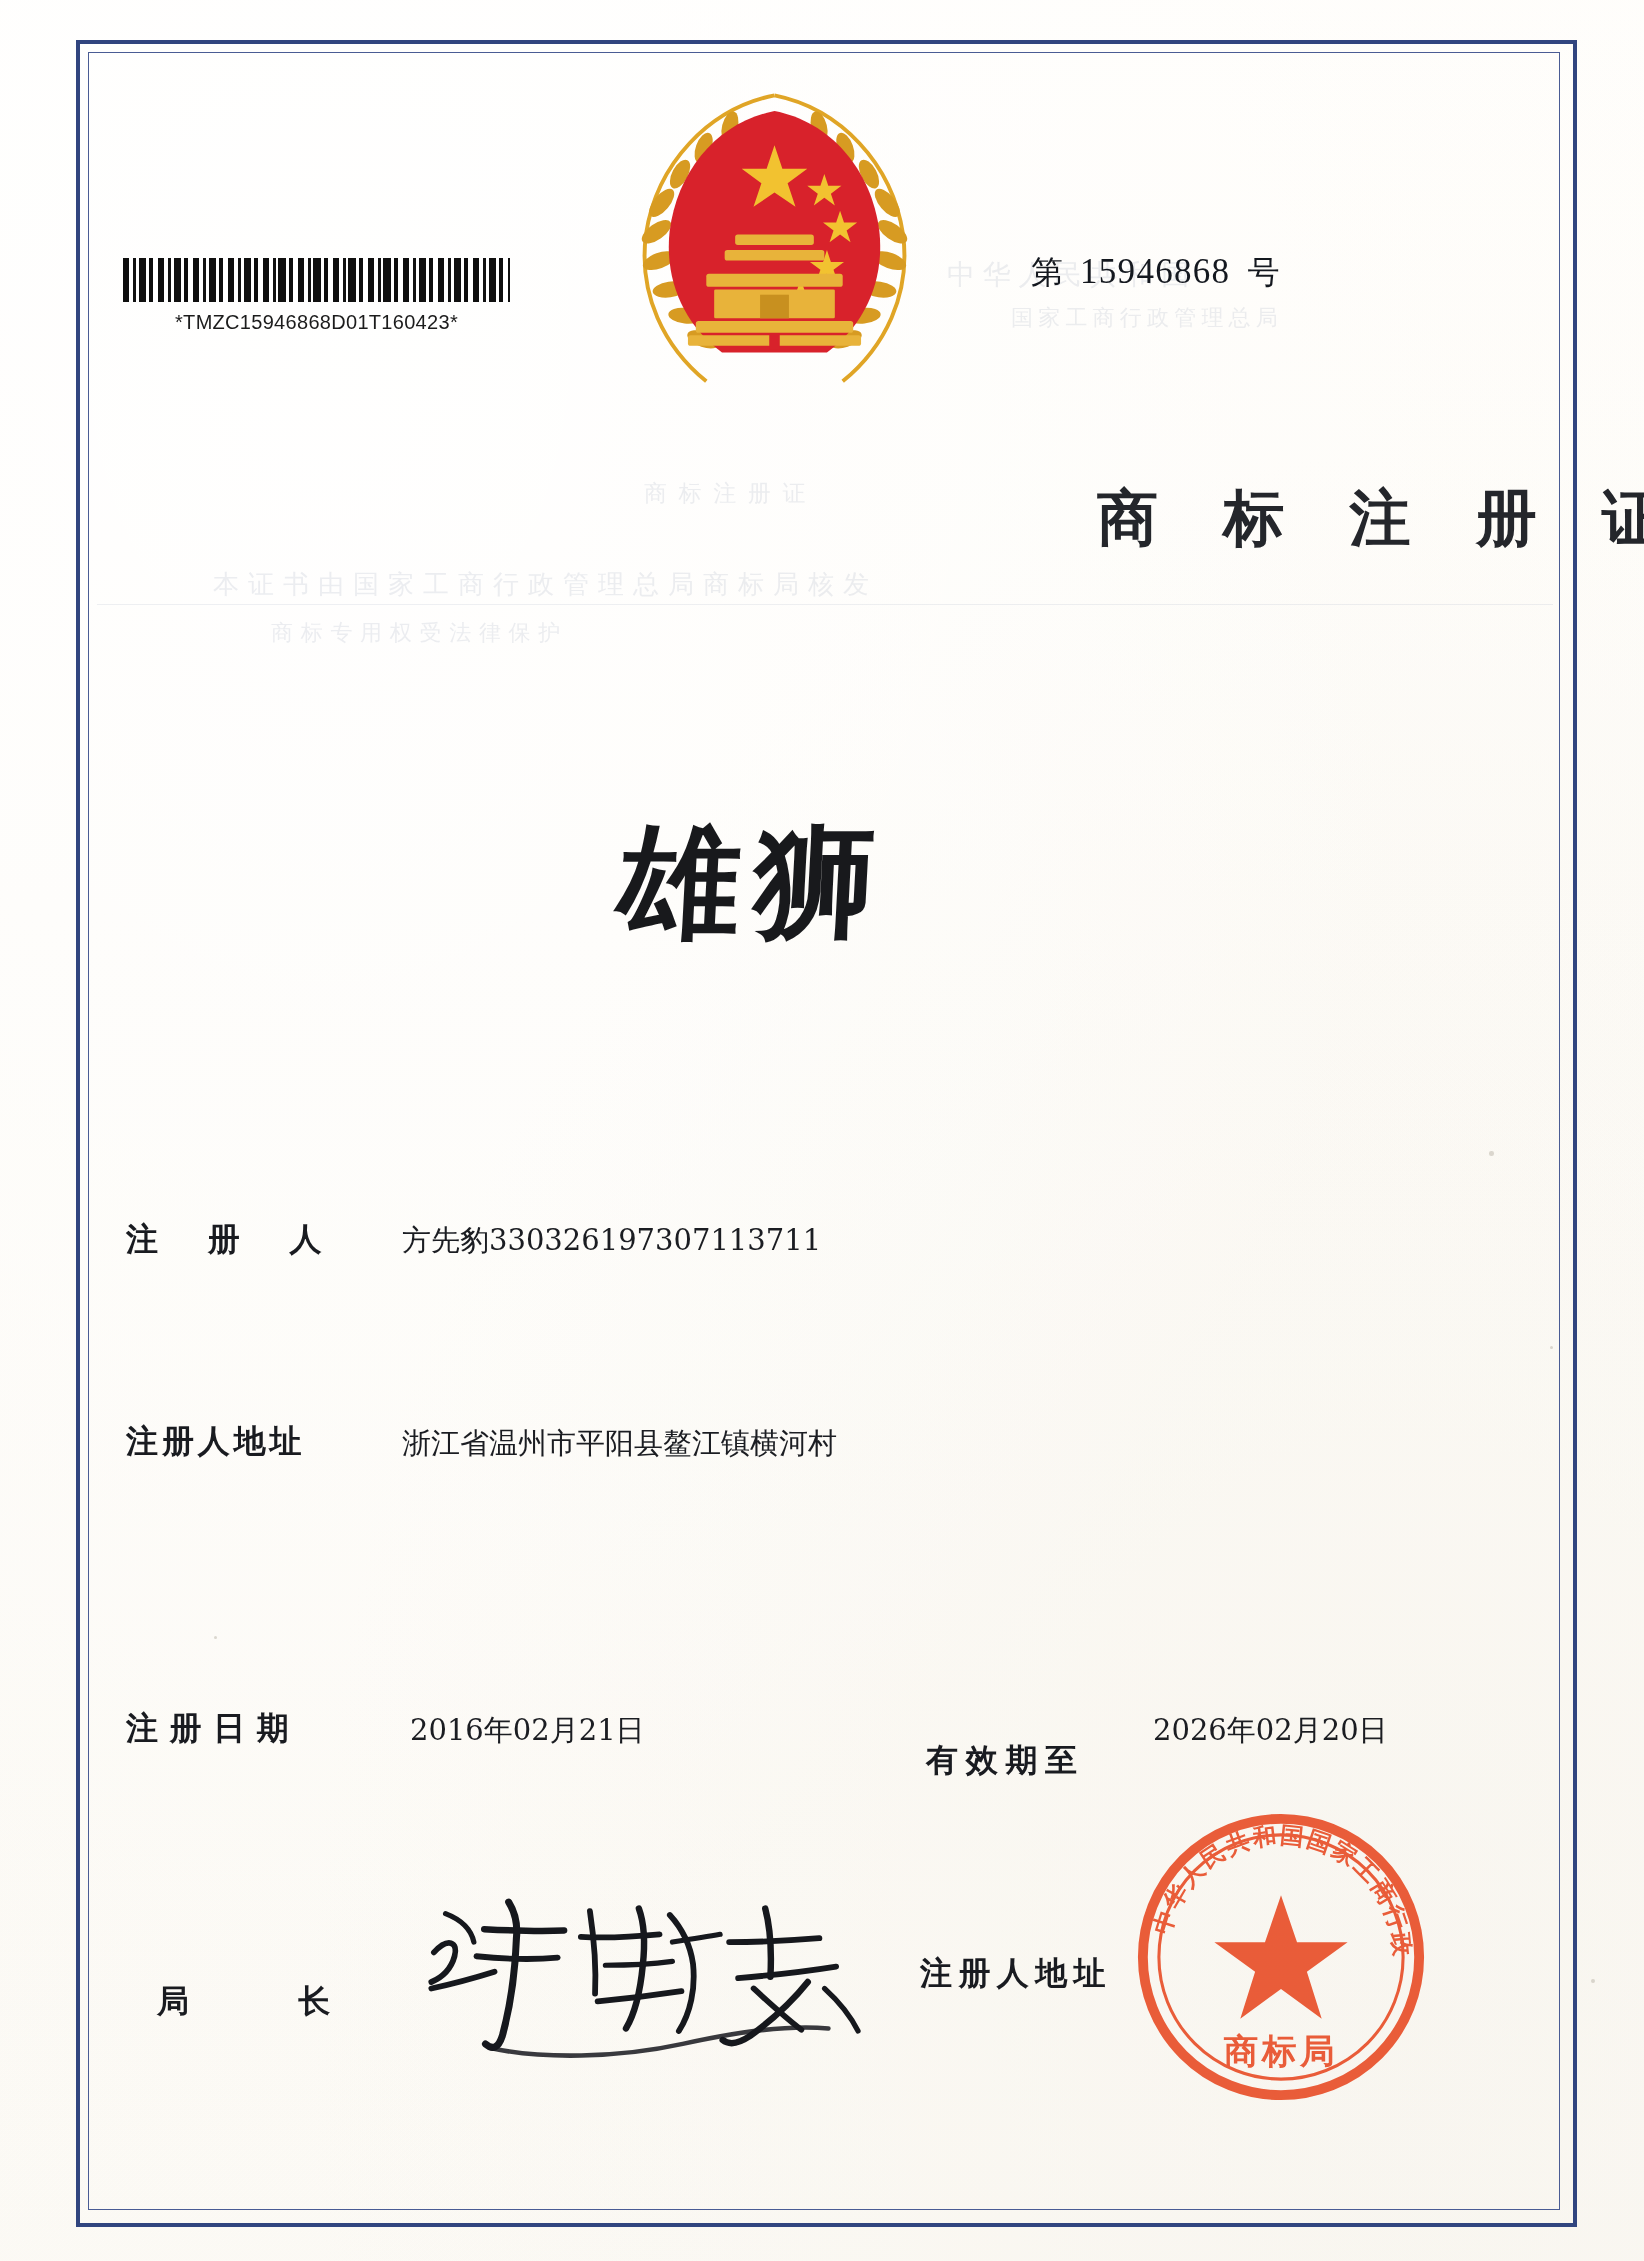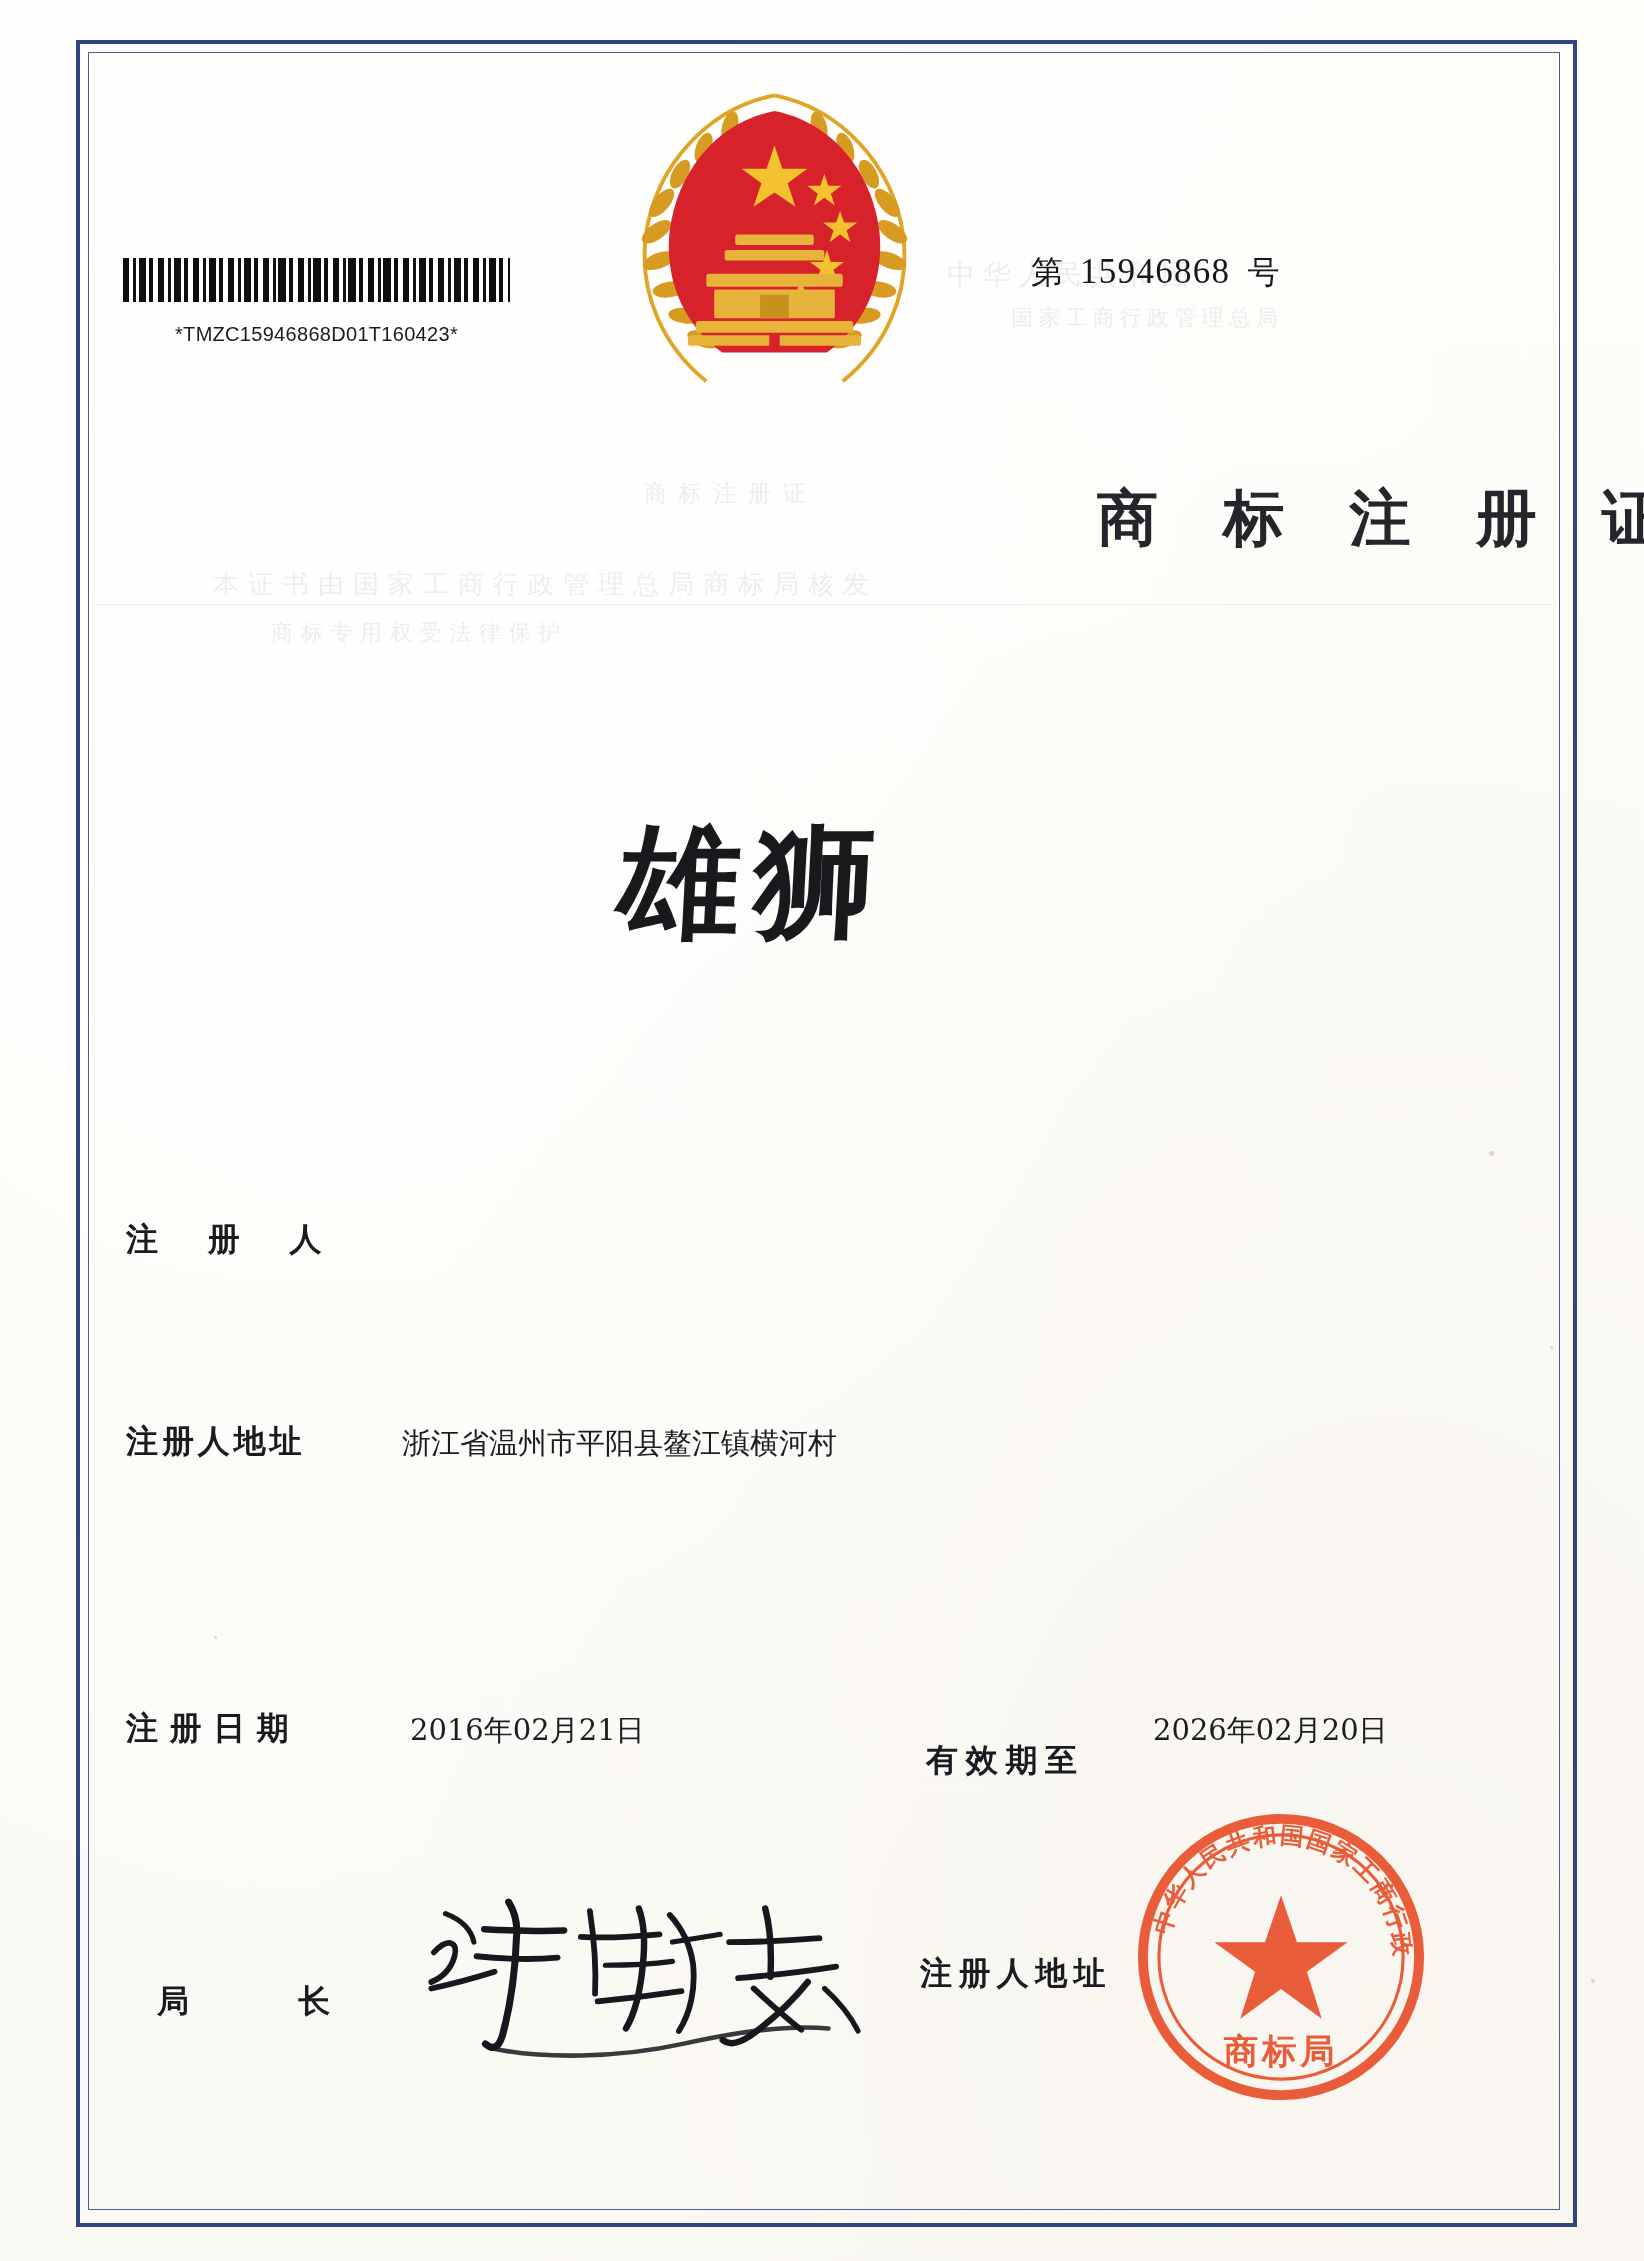--- a/index.html
+++ b/index.html
@@ -66,21 +66,21 @@
       #ffffff 23px, #ffffff 26.4px,
       #0d0d0d 26.4px, #0d0d0d 30px,
       #ffffff 30px, #ffffff 35px
     );
   }
   .barcode-text {
     font-family: "Liberation Sans", sans-serif;
     font-size: 20px;
     letter-spacing: 0.3px;
     color: #1c1c1c;
-    margin-top: 21px;
+    margin-top: 9px;
   }
 
   
   .emblem {
     position: absolute;
     left: 604px;
     top: 77px;
     width: 341px;
     height: 341px;
   }
@@ -302,20 +302,21 @@
     <span>第</span>
     <span class="num">15946868</span>
     <span>号</span>
   </div>
 
   <div class="cert-title">商 标 注 册 证</div>
 
   <div class="mark">雄狮</div>
 
   <div class="field-label lbl-registrant">注 册 人</div>
+  <div class="field-value val-registrant">方先豹330326197307113711</div>
 
   <div class="field-label lbl-address">注册人地址</div>
   <div class="field-value val-address">浙江省温州市平阳县鳌江镇横河村</div>
 
   <div class="field-label lbl-regdate">注册日期</div>
   <div class="field-value val-regdate">2016年02月21日</div>
 
   <div class="field-label lbl-validity">有效期至</div>
   <div class="field-value val-validity">2026年02月20日</div>
 

